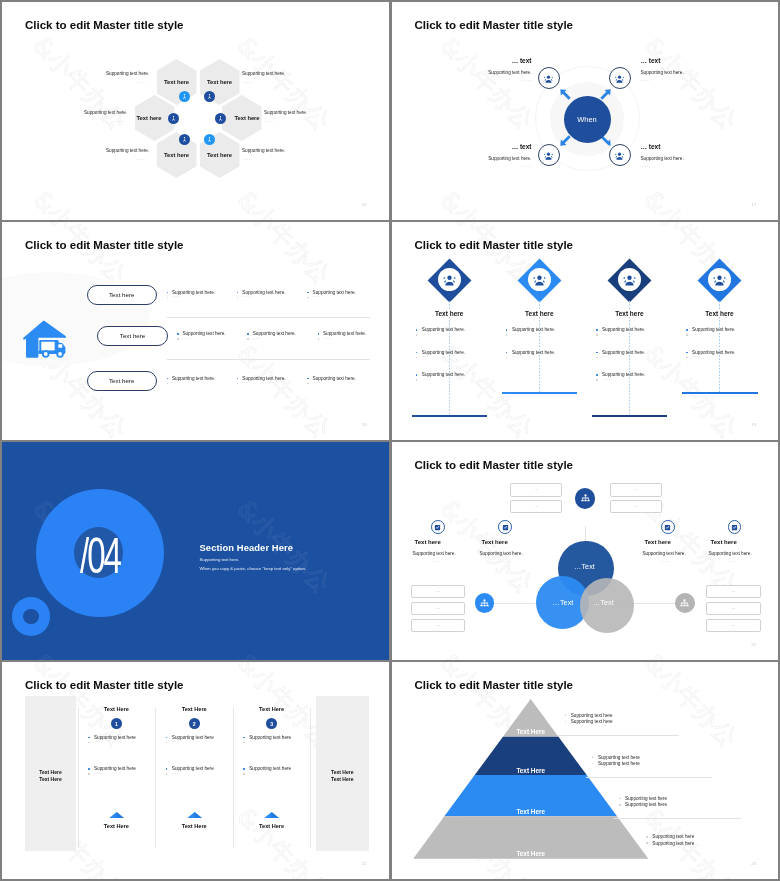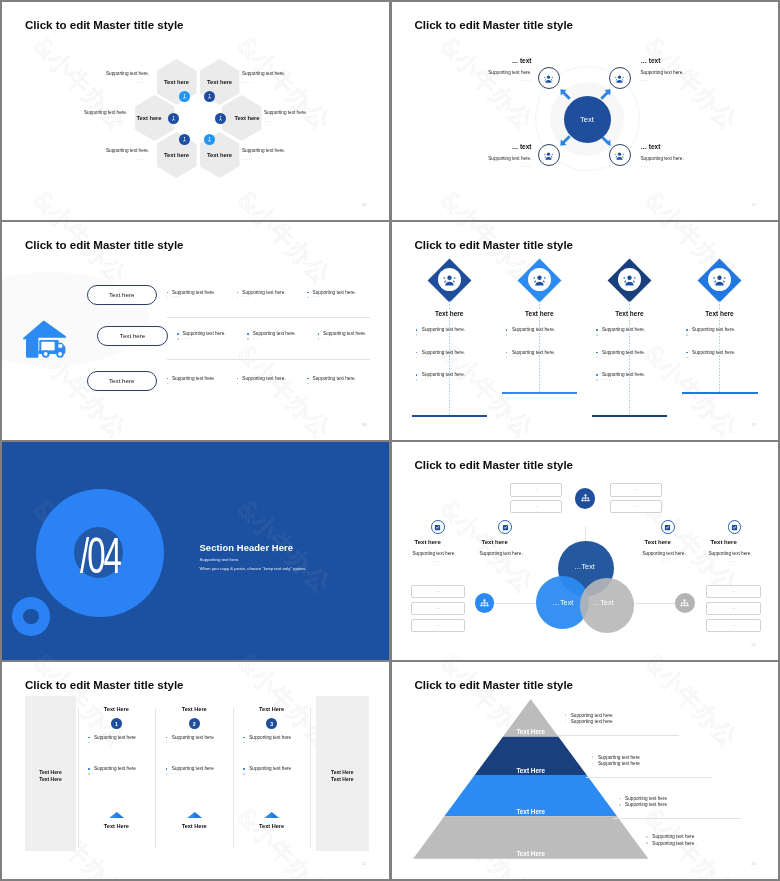--- a/index.html
+++ b/index.html
@@ -195,21 +195,21 @@
       <path fill="#2b84e3" d="M10.7 0.3 4.5 0.9 6.3 2.7 0.3 8.7 2.3 10.7 8.3 4.7 10.1 6.5Z"></path>
         </svg>
     <svg style="position:absolute;left:168px;top:133px;width:11px;height:11px;">
       <path fill="#2b84e3" d="M0.3 10.7 6.5 10.1 4.7 8.3 10.7 2.3 8.7 0.3 2.7 6.3 0.9 4.5Z"></path>
         </svg>
     <svg style="position:absolute;left:208px;top:133px;width:11px;height:11px;">
       <path fill="#2b84e3" d="M10.7 10.7 10.1 4.5 8.3 6.3 2.3 0.3 0.3 2.3 6.3 8.3 8.1 10.1Z"></path>
         </svg>
 
     <div class="ccircle" style="left:172px;top:93.5px;width:47px;height:47px;">
-      <span>Text</span>
+      <span>When</span>
         </div>
 
     <div class="ocircle" style="left:146px;top:65px;">
           <svg viewBox="0 0 24 24">
             <circle cx="12" cy="9.1" r="3.5" fill="#1f4e9c"></circle>
             <path fill="#1f4e9c" d="M5.3 21.4c0-4 3-6 6.7-6s6.7 2 6.7 6z"></path>
             <path fill="#2f6fc0" d="M4.4 7.9a5.6 5.6 0 0 0-2.5 2.2l1.6 1a3.7 3.7 0 0 1 1.7-1.5zM19.6 7.9a5.6 5.6 0 0 1 2.5 2.2l-1.6 1a3.7 3.7 0 0 0-1.7-1.5z"></path>
             <path fill="#2f6fc0" d="M5.9 13.2a8 8 0 0 0-2.6 3l1.7.9a6 6 0 0 1 1.9-2.3zM18.1 13.2a8 8 0 0 1 2.6 3l-1.7.9a6 6 0 0 0-1.9-2.3z"></path>
           </svg>
         </div>

